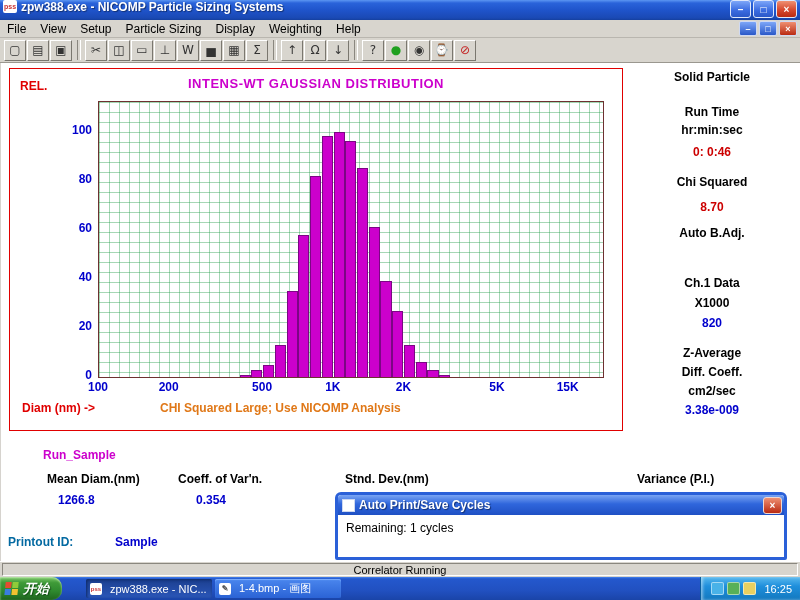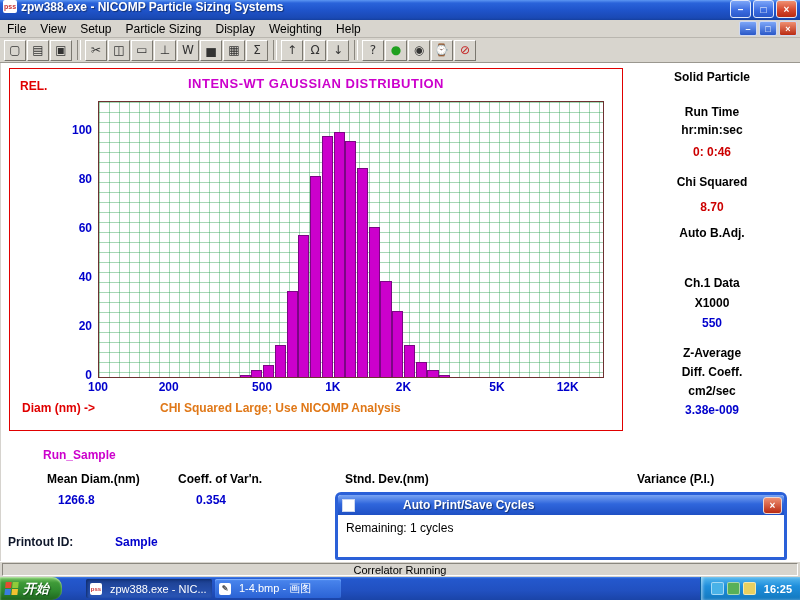--- a/index.html
+++ b/index.html
@@ -60,28 +60,28 @@
   .stat{position:absolute;left:0;width:100%;text-align:center;font-size:12px;font-weight:bold;color:#000;white-space:nowrap;}
   .stat.red{color:#cc0000;}
   .stat.blue{color:#0000cc;}
 
   
   .run-sample{position:absolute;left:8px;top:448px;color:#cc00cc;font-weight:bold;font-size:12px;padding-left:35px;}
   .col-header{position:absolute;top:472px;font-weight:bold;font-size:12px;color:#000;white-space:nowrap;}
   .val{position:absolute;color:#0000cc;font-weight:bold;font-size:12px;}
   .val.mean{left:58px;top:493px;}
   .val.cov{left:196px;top:493px;}
-  .pl{position:absolute;left:8px;top:535px;color:#0f172a;font-weight:bold;font-size:12px;}
+  .pl{position:absolute;left:8px;top:535px;color:#0369a1;font-weight:bold;font-size:12px;}
   .pv{position:absolute;left:115px;top:535px;color:#0000cc;font-weight:bold;font-size:12px;}
 
   
   .dialog{position:absolute;left:335px;top:492px;width:452px;height:68px;background:#fff;border:3px solid #2a60d8;
     border-radius:6px 6px 2px 2px;box-sizing:border-box;z-index:5;}
   .dialog-titlebar{height:20px;background:linear-gradient(180deg,#7aa5f3 0%,#2f66dc 45%,#1f50c4 100%);
-    display:flex;align-items:center;padding:0 2px 0 4px;border-radius:3px 3px 0 0;gap:44px;}
+    display:flex;align-items:center;padding:0 2px 0 4px;border-radius:3px 3px 0 0;}
   .dialog-icon{width:11px;height:11px;background:#fff;border:1px solid #cdd8f0;margin-right:4px;flex:none;}
   .dialog-title{color:#fff;font-weight:bold;font-size:12px;flex:1;text-shadow:1px 1px 1px #123073;white-space:nowrap;}
   .dialog-close{width:17px;height:15px;border:1px solid #f0d7cf;border-radius:3px;color:#fff;font-size:10px;font-weight:bold;
     display:flex;align-items:center;justify-content:center;background:linear-gradient(180deg,#ef9072,#b92a12);flex:none;}
   .dialog-body{padding:6px 8px;font-size:12px;color:#000;}
 
   
   .statusbar{position:absolute;left:0;top:561px;width:800px;height:16px;background:#d8d5ce;border-top:1px solid #fff;box-sizing:border-box;}
   .status-panel{position:absolute;left:2px;right:2px;top:1px;bottom:1px;border:1px solid;border-color:#8a877f #fff #fff #8a877f;
     font-size:11px;color:#000;display:flex;align-items:center;justify-content:center;}
@@ -103,21 +103,21 @@
     gap:8px;padding:8px 4px;box-sizing:border-box;background:linear-gradient(180deg,#4a86ee,#2b63d5);box-shadow:inset 0 1px 1px #7fb0ff;}
   .task.active{background:linear-gradient(180deg,#1c3f8f,#2a56b9);box-shadow:inset 1px 1px 3px #0e2a66;}
   .task-label{white-space:nowrap;overflow:hidden;text-overflow:ellipsis;}
   .task-icon{width:12px;height:12px;background:#fff;border-radius:2px;font-size:6px;color:#c93232;font-weight:bold;
     display:flex;align-items:center;justify-content:center;flex:none;}
   .tray{margin-left:auto;display:flex;align-items:center;gap:4px;padding:0 8px 0 10px;
     background:linear-gradient(180deg,#58b8ee 0%,#1f8fdc 40%,#1278bf 100%);border-left:1px solid #0a5ea0;
     box-shadow:inset 2px 0 3px rgba(255,255,255,.45);}
   .tray-icons-wrap{display:flex;align-items:center;gap:3px;}
   .tray-icon{width:13px;height:13px;border-radius:2px;display:inline-block;border:1px solid rgba(255,255,255,.5);box-sizing:border-box;}
-  .clock{color:#fff;font-size:11px;margin-left:4px;font-weight:bold;}
+  .clock{color:#fff;font-size:11px;margin-left:4px;}
 </style>
 </head>
 <body>
 
 <div id="app">
 
   <div class="titlebar">
     <span class="app-icon">pss</span>
     <span class="title-text">zpw388.exe - NICOMP Particle Sizing Systems</span>
     <span class="win-btn">–</span>
@@ -200,37 +200,37 @@
           <span class="ytick" style="top: 70.6px;">80</span>
           <span class="ytick" style="top: 21.5px;">100</span>
         </div>
       <div class="xticks">
           <span class="xtick" style="left: -15px;">100</span>
           <span class="xtick" style="left: 55.7px;">200</span>
           <span class="xtick" style="left: 149.1px;">500</span>
           <span class="xtick" style="left: 219.8px;">1K</span>
           <span class="xtick" style="left: 290.5px;">2K</span>
           <span class="xtick" style="left: 384px;">5K</span>
-          <span class="xtick" style="left: 454.7px;">12K</span>
+          <span class="xtick" style="left: 454.7px;">15K</span>
         </div>
       <span class="xaxis-name">Diam (nm) -&gt;</span>
       <span class="chi-note">CHI Squared Large; Use NICOMP Analysis</span>
     </div>
 
     <div class="sidebar" style="top:5px;">
       <span class="stat" style="top:2px">Solid Particle</span>
       <span class="stat" style="top:55px">hr:min:sec</span>
       <span class="stat" style="top:37px">Run Time</span>
       <span class="stat red" style="top:77px">0: 0:46</span>
       <span class="stat" style="top:107px">Chi Squared</span>
       <span class="stat red" style="top:132px">8.70</span>
       <span class="stat" style="top:158px">Auto B.Adj.</span>
       <span class="stat" style="top:208px">Ch.1 Data</span>
       <span class="stat" style="top:228px">X1000</span>
-      <span class="stat blue" style="top:248px">550</span>
+      <span class="stat blue" style="top:248px">820</span>
       <span class="stat" style="top:278px">Z-Average</span>
       <span class="stat" style="top:297px">Diff. Coeff.</span>
       <span class="stat" style="top:316px">cm2/sec</span>
       <span class="stat blue" style="top:335px">3.38e-009</span>
     </div>
   </div>
 
   <div>
     <span class="run-sample">Run_Sample</span>
     <div>

